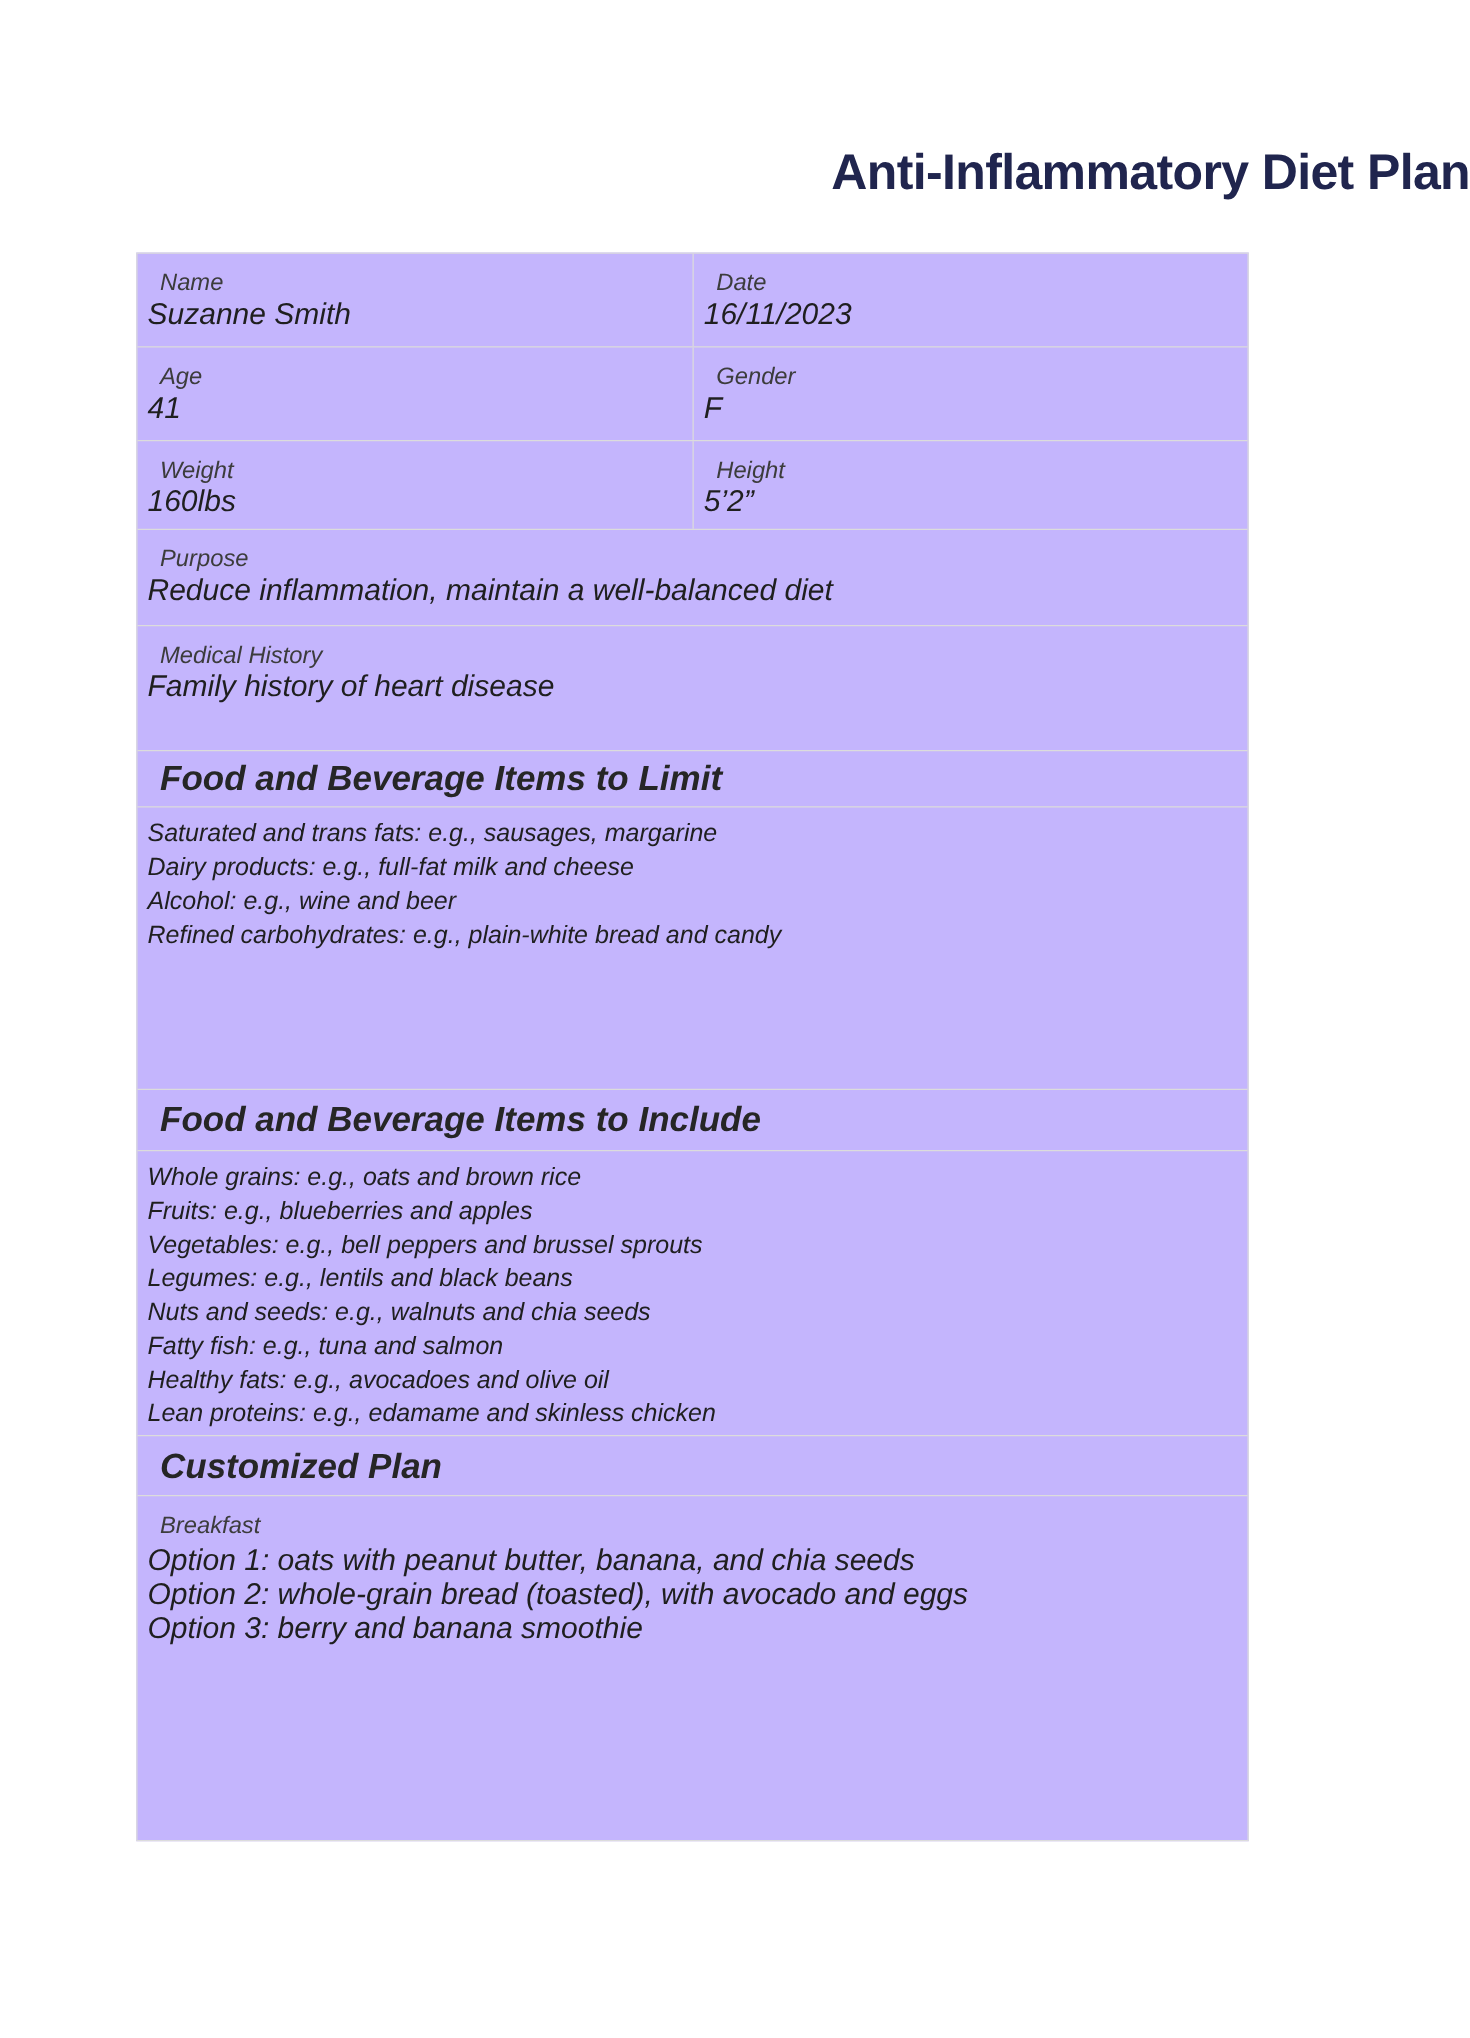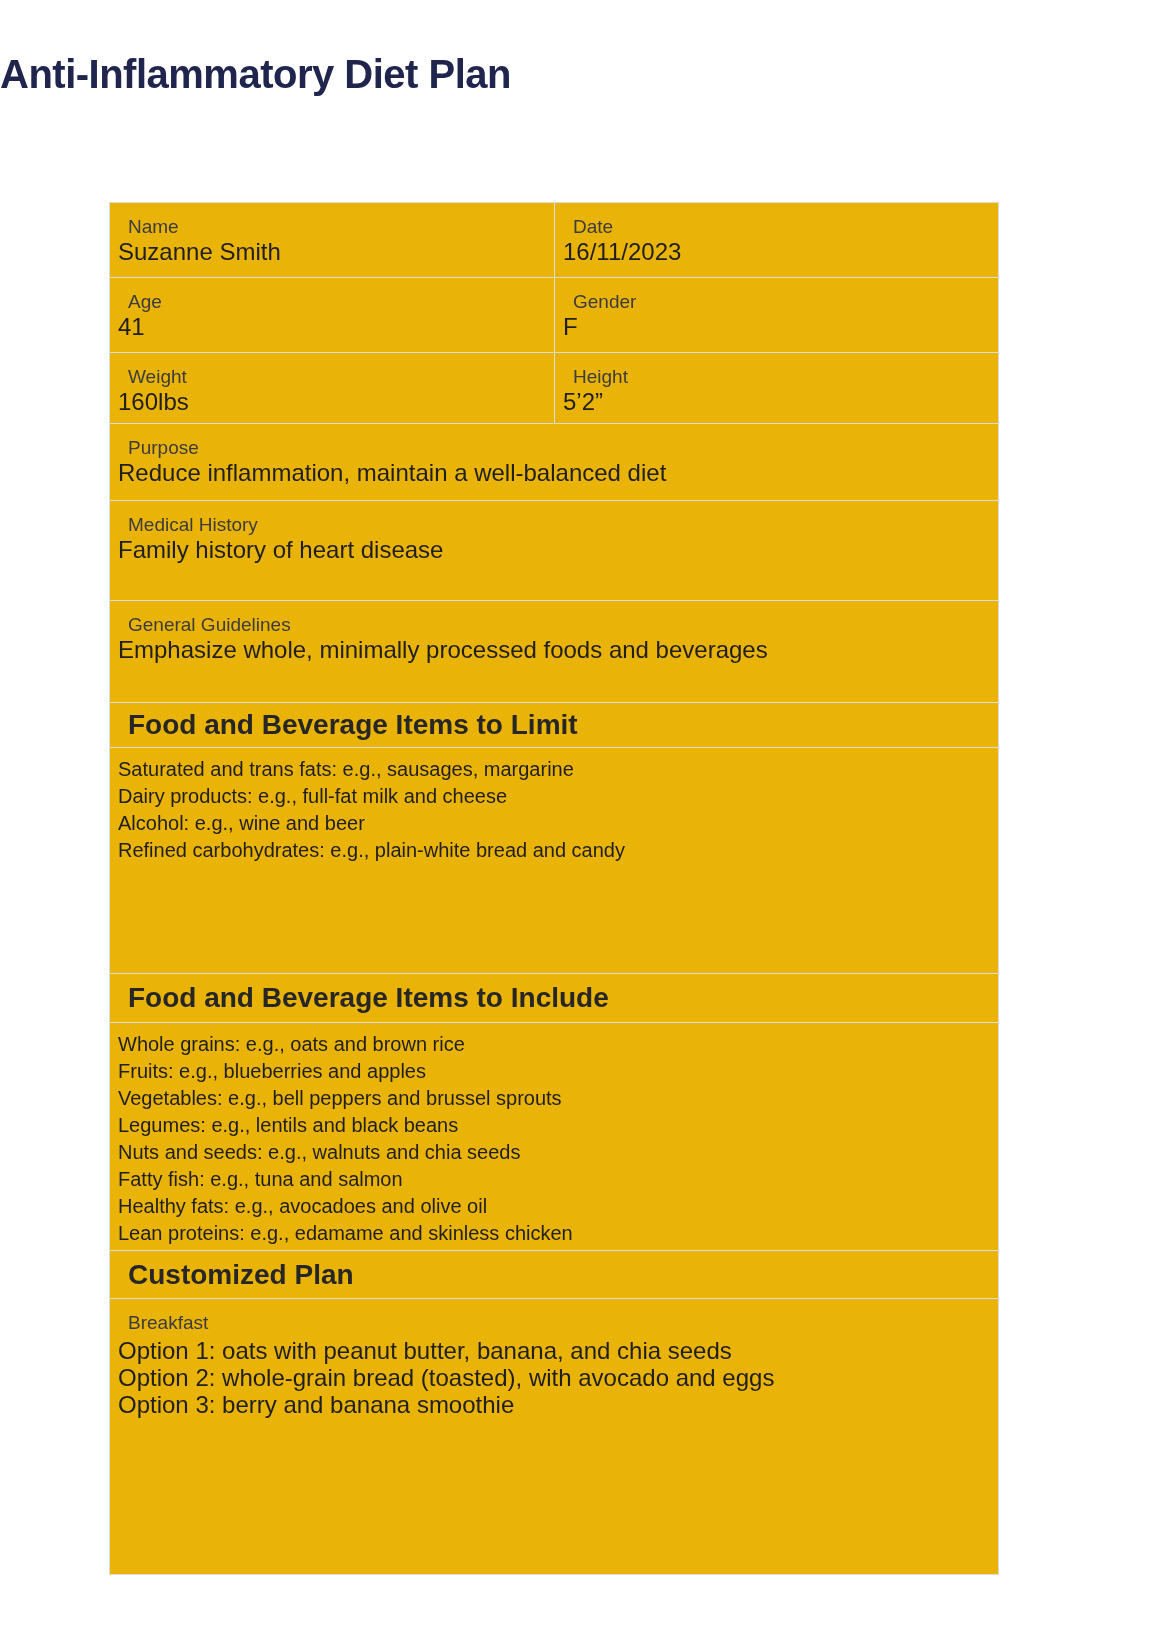--- a/index.html
+++ b/index.html
@@ -10,35 +10,36 @@
   }
   .page {
     position: relative;
     width: 1176px;
     height: 1630px;
     background: #ffffff;
     overflow: hidden;
   }
   .title {
     margin: 0;
-    padding-top: 52px;
-    text-align: left;
+    padding-top: 116px;
+    text-align: right;
     font-size: 40px;
     font-weight: bold;
     letter-spacing: -0.5px;
     color: var(--c-title, #20254e);
   }
   .doc-table {
     position: absolute;
     left: 109px;
     top: 202px;
     width: 890px;
     box-sizing: border-box;
     border: 1px solid var(--c-border, #dcdcdc);
-    background: #eab308;
+    background: #c4b5fd;
+    font-style: italic;
   }
   .row {
     display: flex;
     box-sizing: border-box;
     border-bottom: 1px solid var(--c-border, #dcdcdc);
   }
   .row:last-child { border-bottom: none; justify-content: flex-end; }
   .cell {
     flex: 1 1 50%;
     box-sizing: border-box;
@@ -131,26 +132,20 @@
       </div>
     </div>
 
     <div class="row" style="height:100px">
       <div class="cell">
         <div class="label">Medical History</div>
         <div class="value">Family history of heart disease</div>
       </div>
     </div>
 
-    <div class="row" style="height:102px">
-      <div class="cell">
-        <div class="label">General Guidelines</div>
-        <div class="value">Emphasize whole, minimally processed foods and beverages</div>
-      </div>
-    </div>
 
     <div class="section-header-row" style="height:45px">
       <div class="section-header">Food and Beverage Items to Limit</div>
     </div>
 
     <div class="row" style="height:226px">
       <div class="items">
         <div class="item">Saturated and trans fats: e.g., sausages, margarine</div>
         <div class="item">Dairy products: e.g., full-fat milk and cheese</div>
         <div class="item">Alcohol: e.g., wine and beer</div>

